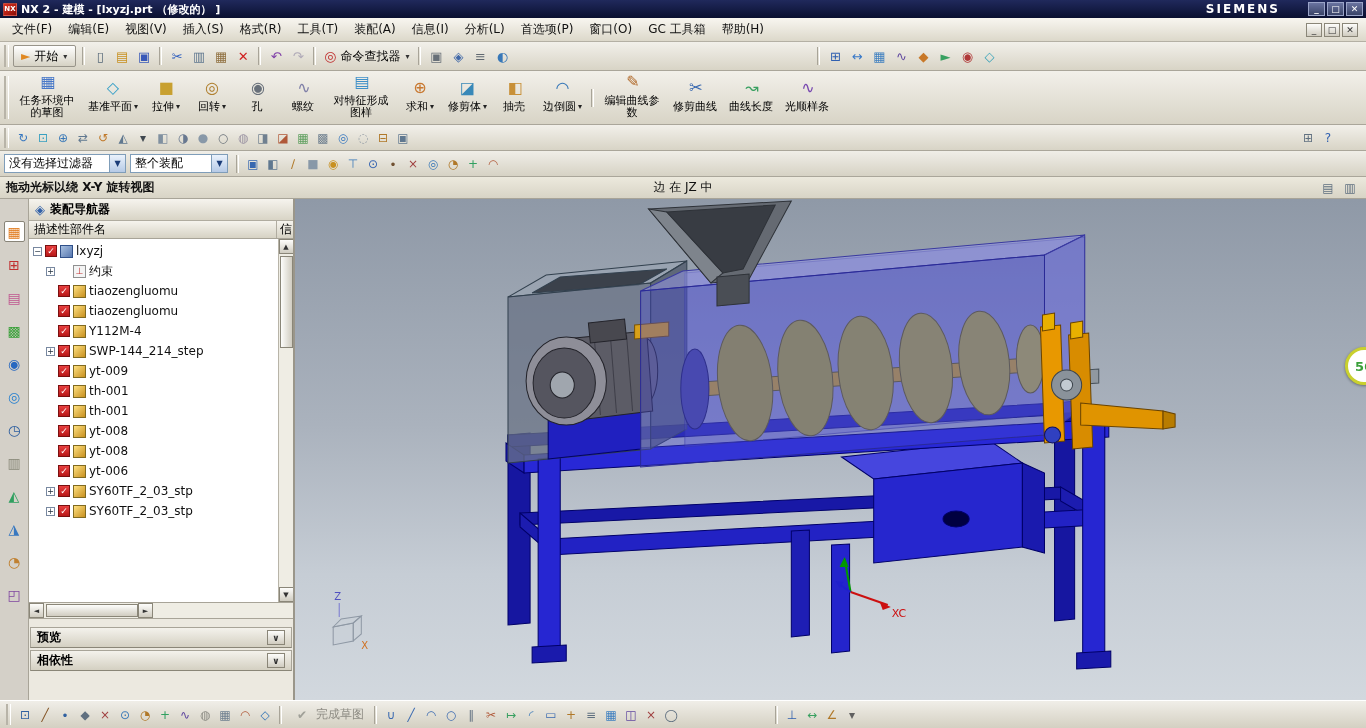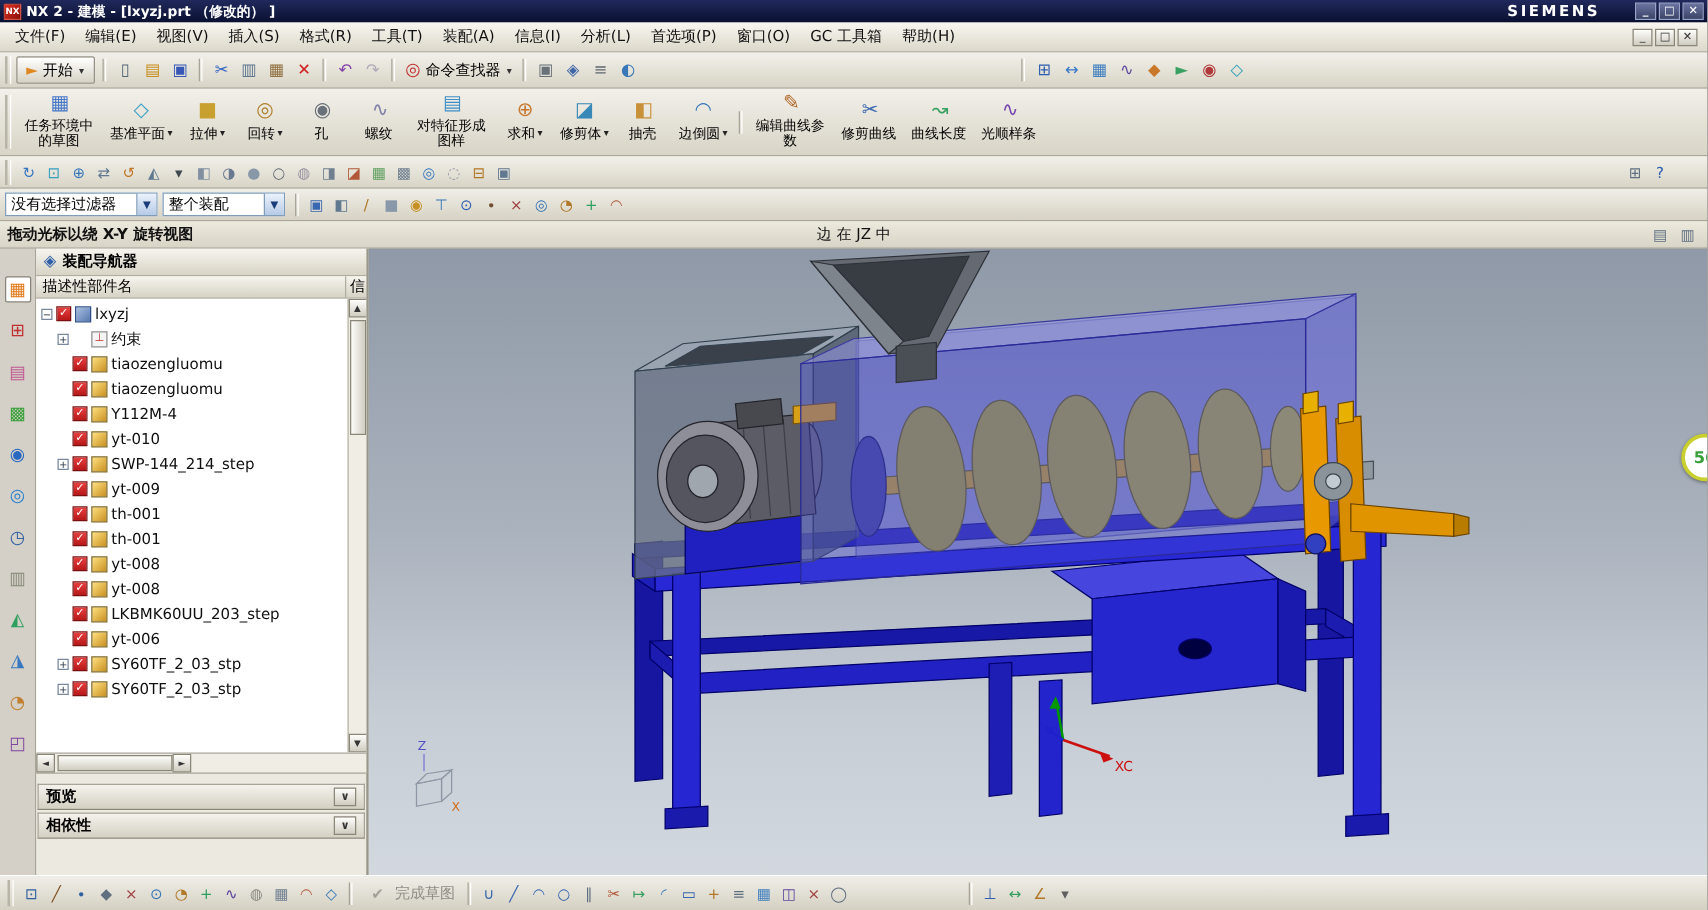--- a/index.html
+++ b/index.html
@@ -548,75 +548,63 @@
           </div>
 
           <div class="trow" style="padding-left: 17px;">
             <span class="exp" style="visibility: hidden;"></span>
             <span class="cbx on"></span>
             <span class="ticon part"></span>
             <span class="tlabel">Y112M-4</span>
           </div>
 
 
+
+          <div class="trow" style="padding-left: 17px;">
+            <span class="exp">+</span>
+            <span class="cbx on"></span>
+            <span class="ticon part"></span>
+            <span class="tlabel">SWP-144_214_step</span>
+          </div>
+
           <div class="trow" style="padding-left: 17px;">
             <span class="exp" style="visibility: hidden;"></span>
             <span class="cbx on"></span>
             <span class="ticon part"></span>
-            <span class="tlabel">yt-010</span>
-          </div>
-
-          <div class="trow" style="padding-left: 17px;">
-            <span class="exp">+</span>
-            <span class="cbx on"></span>
-            <span class="ticon part"></span>
-            <span class="tlabel">SWP-144_214_step</span>
+            <span class="tlabel">yt-009</span>
           </div>
 
           <div class="trow" style="padding-left: 17px;">
             <span class="exp" style="visibility: hidden;"></span>
             <span class="cbx on"></span>
             <span class="ticon part"></span>
-            <span class="tlabel">yt-009</span>
+            <span class="tlabel">th-001</span>
           </div>
 
           <div class="trow" style="padding-left: 17px;">
             <span class="exp" style="visibility: hidden;"></span>
             <span class="cbx on"></span>
             <span class="ticon part"></span>
             <span class="tlabel">th-001</span>
           </div>
 
           <div class="trow" style="padding-left: 17px;">
             <span class="exp" style="visibility: hidden;"></span>
             <span class="cbx on"></span>
             <span class="ticon part"></span>
-            <span class="tlabel">th-001</span>
+            <span class="tlabel">yt-008</span>
           </div>
 
           <div class="trow" style="padding-left: 17px;">
             <span class="exp" style="visibility: hidden;"></span>
             <span class="cbx on"></span>
             <span class="ticon part"></span>
             <span class="tlabel">yt-008</span>
           </div>
 
-          <div class="trow" style="padding-left: 17px;">
-            <span class="exp" style="visibility: hidden;"></span>
-            <span class="cbx on"></span>
-            <span class="ticon part"></span>
-            <span class="tlabel">yt-008</span>
-          </div>
-
-          <div class="trow" style="padding-left: 17px;">
-            <span class="exp" style="visibility: hidden;"></span>
-            <span class="cbx on"></span>
-            <span class="ticon part"></span>
-            <span class="tlabel">LKBMK60UU_203_step</span>
-          </div>
 
 
           <div class="trow" style="padding-left: 17px;">
             <span class="exp" style="visibility: hidden;"></span>
             <span class="cbx on"></span>
             <span class="ticon part"></span>
             <span class="tlabel">yt-006</span>
           </div>
 
           <div class="trow" style="padding-left: 17px;">

